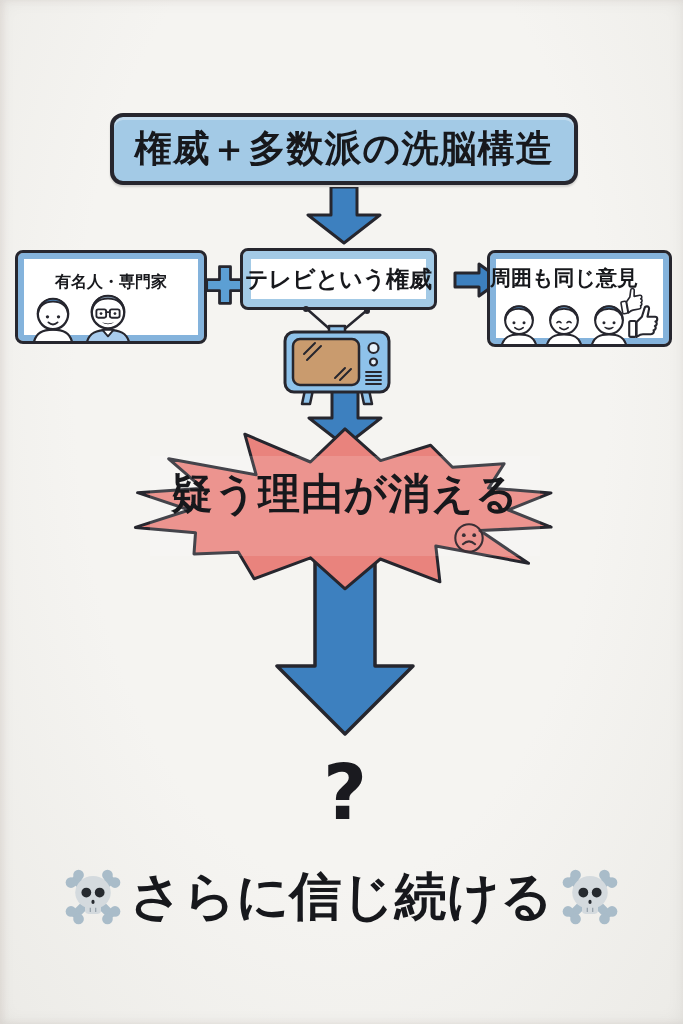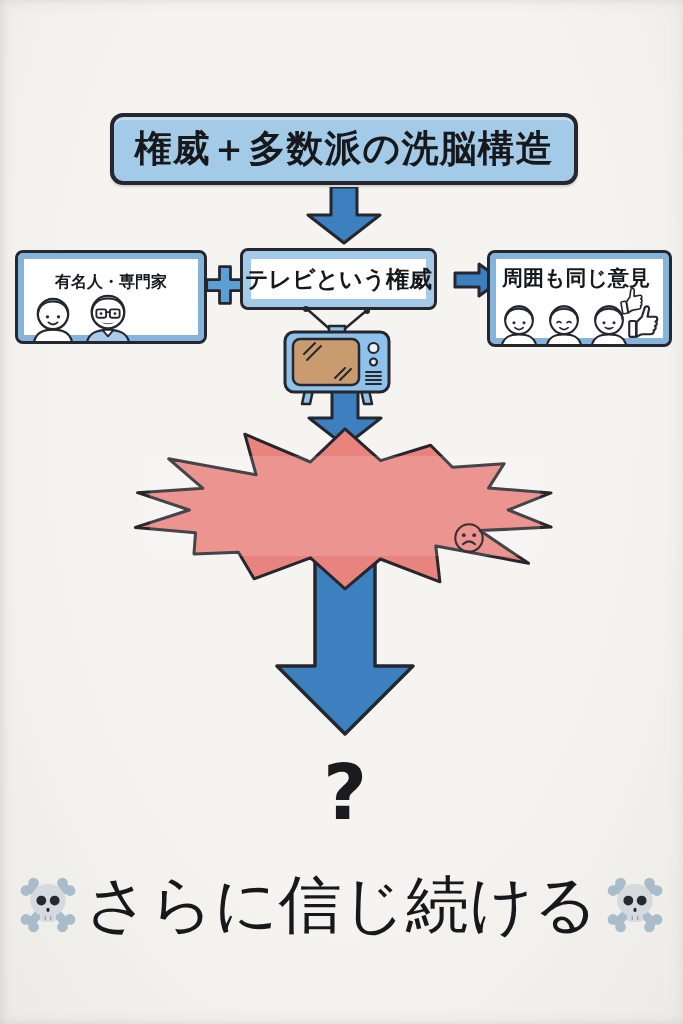--- a/index.html
+++ b/index.html
@@ -23,32 +23,32 @@
 
   .flow-box{background:#fff;border:3px solid var(--outline);border-radius:8px;overflow:hidden;}
   .inset-blue{box-shadow:inset 0 0 0 6px var(--box-border-blue);}
   .inset-light{box-shadow:inset 0 0 0 8px var(--light-blue);}
   .left-box{left:15px;top:250px;width:192px;height:94px;}
   .center-box{left:240px;top:248px;width:197px;height:62px;display:flex;align-items:center;justify-content:center;}
   .right-box{left:487px;top:250px;width:185px;height:97px;}
   .box-label{display:block;text-align:center;white-space:nowrap;}
   .left-box .box-label{font-size:16px;margin-top:19px;}
   .center-box .box-label{font-size:23px;}
-  .right-box .box-label{font-size:21px;margin-top:11px;text-align:left;padding-left:12px;}
+  .right-box .box-label{font-size:21px;margin-top:11px;text-align:left;padding-left:0;}
   .faces-row{position:absolute;bottom:-3px;left:12px;display:flex;align-items:flex-end;gap:6px;}
 
   .burst-wrap{left:105px;top:420px;width:480px;height:180px;}
   .burst-text{left:130px;top:466px;width:430px;text-align:center;font-size:42px;letter-spacing:1px;white-space:nowrap;z-index:5;}
   .sadface{left:452px;top:521px;z-index:6;}
 
   .qmark{left:305px;top:748px;width:80px;text-align:center;font-size:76px;font-weight:700;color:#1a1a1f;
     font-family:"DejaVu Sans","Liberation Sans",sans-serif;}
 
   .footer{left:0;top:862px;width:683px;display:flex;align-items:center;justify-content:center;gap:5px;}
-  .footer-text{font-size:63px;font-weight:400;letter-spacing:0px;white-space:nowrap;color:var(--text-black);}
+  .footer-text{font-size:52px;font-weight:700;letter-spacing:0px;white-space:nowrap;color:var(--text-black);}
 
   svg .ol{stroke:var(--outline);stroke-linejoin:round;stroke-linecap:round;}
   .z1{z-index:1}.z2{z-index:2}.z3{z-index:3}
 </style>
 </head>
 <body>
 
 <div class="canvas">
 
   <div class="abs title-box">
@@ -156,20 +156,21 @@
   </svg>
 
   <svg class="abs z1" style="left:272px;top:556px" width="146" height="182" viewBox="0 0 146 182">
     <polygon class="ol" points="43,0 103,0 103,110 141,110 73,178 5,110 43,110" fill="var(--arrow-blue)" stroke-width="3.5"></polygon>
   </svg>
 
   <svg class="abs burst-wrap z3" width="480" height="180" viewBox="0 0 480 180">
     <polygon id="burst-poly" points="240.0,8.9 275.6,40.6 325.6,25.2 347.5,47.3 399.1,43.7 383.5,68.1 446.0,72.9 403.2,90.0 446.1,107.1 375.0,110.6 423.5,143.3 330.8,126.0 334.9,161.8 275.3,139.0 240.0,168.8 205.5,137.8 149.1,158.8 133.4,132.3 89.0,133.9 90.5,112.8 30.4,107.4 84.3,90.0 32.6,72.7 97.9,68.3 63.7,38.8 151.1,54.7 139.8,14.2 205.4,42.0" fill="var(--burst-salmon)" stroke="var(--outline)" stroke-width="3" stroke-linejoin="round"></polygon>
     <rect x="45" y="36" width="390" height="100" fill="rgba(255,255,255,0.14)"></rect>
   </svg>
+  <div class="abs jp burst-text z3">疑う理由が消える</div>
   <svg class="abs sadface" width="34" height="34" viewBox="0 0 36 36">
     <circle cx="18" cy="18" r="14.5" fill="none" stroke="#3a2f35" stroke-width="2.2"></circle>
     <circle cx="12.5" cy="15" r="2" fill="#3a2f35"></circle>
       <circle cx="23.5" cy="15" r="2" fill="#3a2f35"></circle>
     <path d="M11.5,24.5 Q18,18.5 24.5,24.5" fill="none" stroke="#3a2f35" stroke-width="2.2" stroke-linecap="round"></path>
   </svg>
 
   <div class="abs qmark">?</div>
 
   <div class="abs footer">

